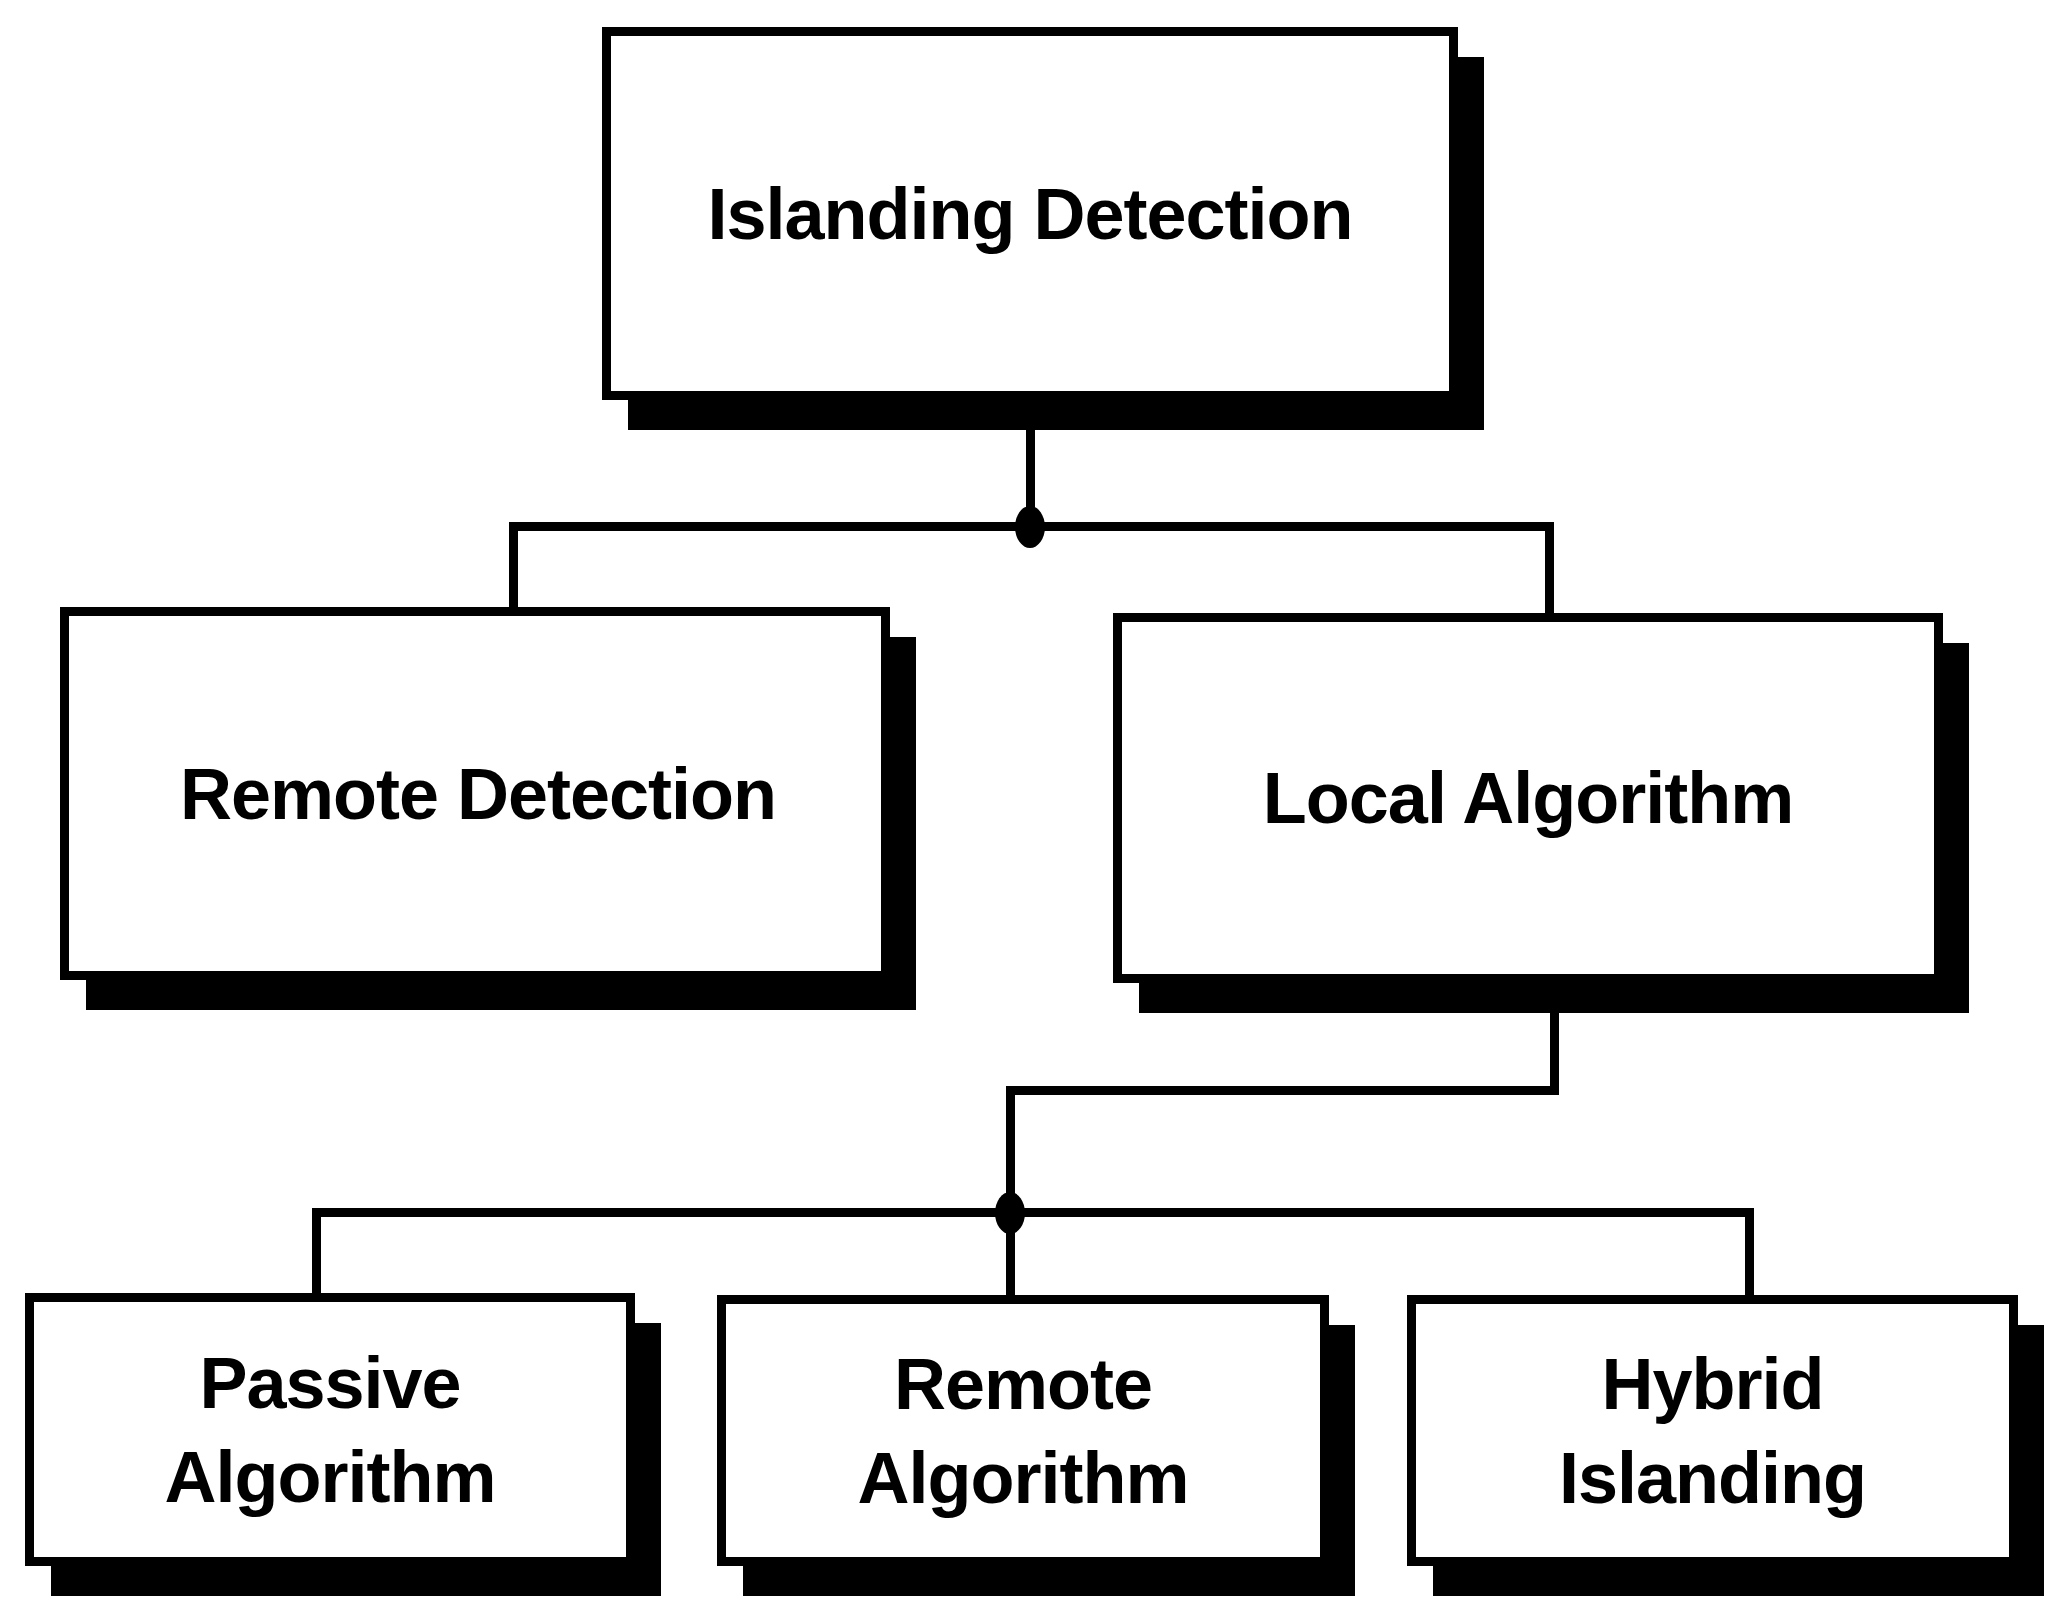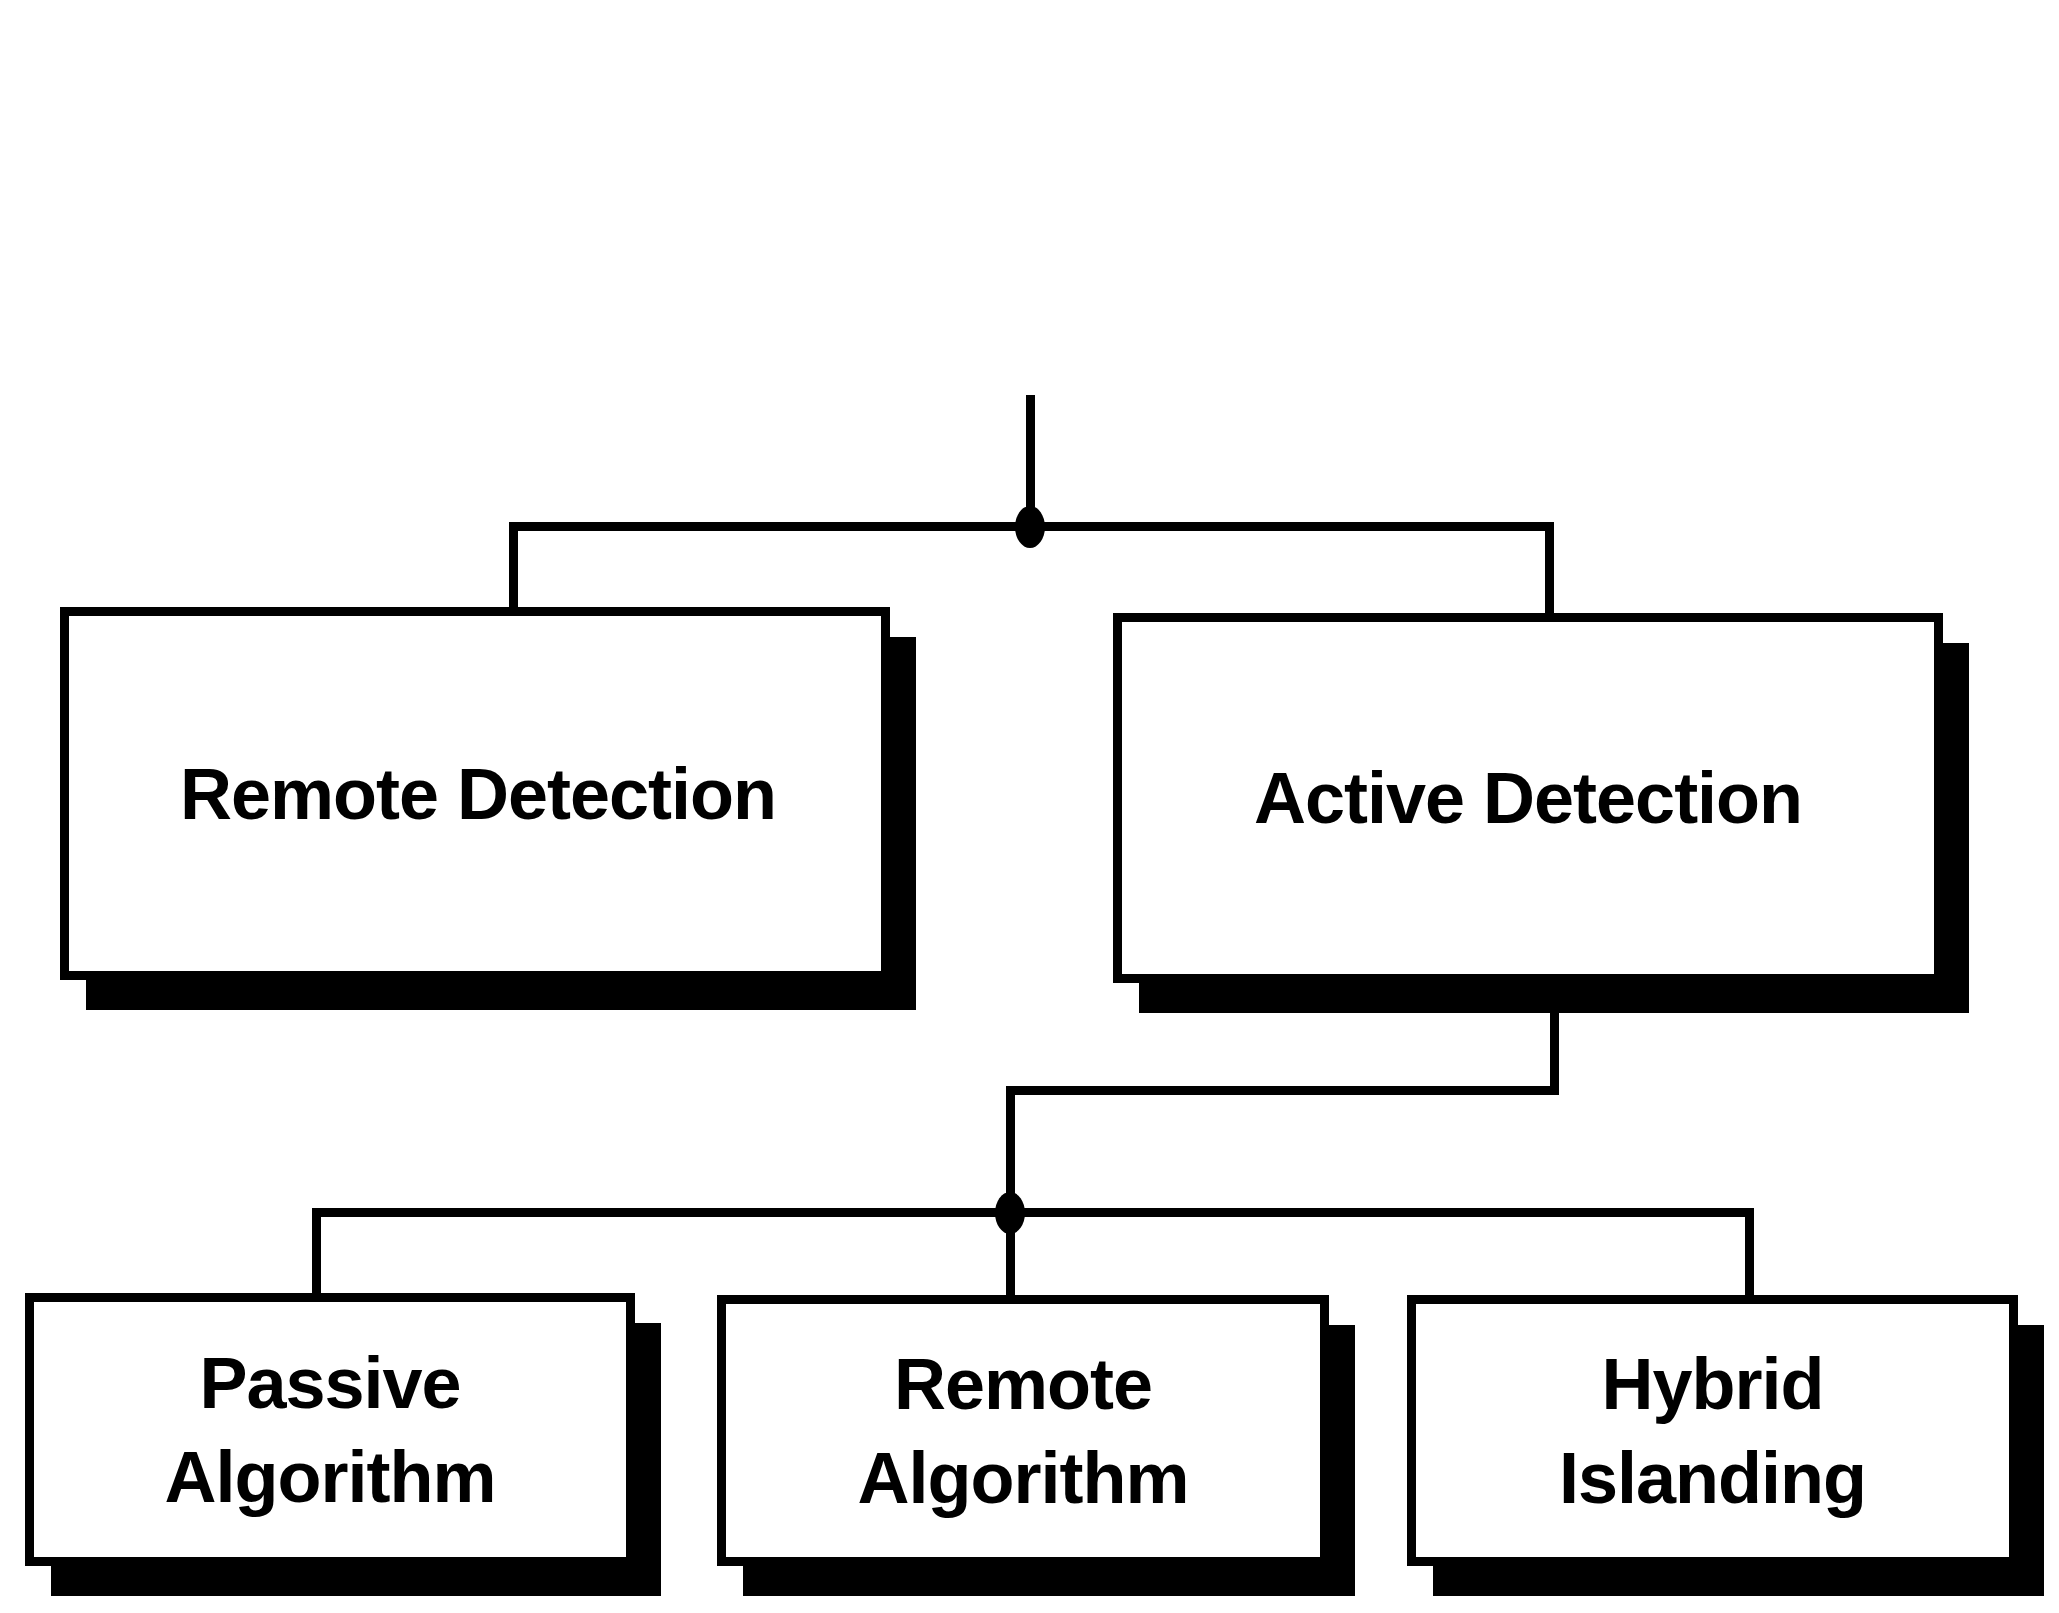--- a/index.html
+++ b/index.html
@@ -83,27 +83,30 @@
 
   <div class="line" id="conn-b-stem"></div>
   <div class="line" id="conn-b-elbow"></div>
   <div class="line" id="conn-b-down"></div>
   <div class="line" id="conn-b-hbar"></div>
   <div class="line" id="conn-b-drop-left"></div>
   <div class="line" id="conn-b-drop-mid"></div>
   <div class="line" id="conn-b-drop-right"></div>
   <div class="dot" id="junction-b"></div>
 
+  <div class="node" id="node-islanding">
+    <div class="lbl">Islanding Detection</div>
+  </div>
 
   <div class="node" id="node-remote">
     <div class="lbl">Remote Detection</div>
   </div>
 
   <div class="node" id="node-local">
-    <div class="lbl">Active Detection</div>
+    <div class="lbl">Local Algorithm</div>
   </div>
 
   <div class="node" id="node-active">
     <div class="lbl">Passive</div>
     <div class="lbl">Algorithm</div>
   </div>
 
   <div class="node" id="node-passive">
     <div class="lbl">Remote</div>
     <div class="lbl">Algorithm</div>

